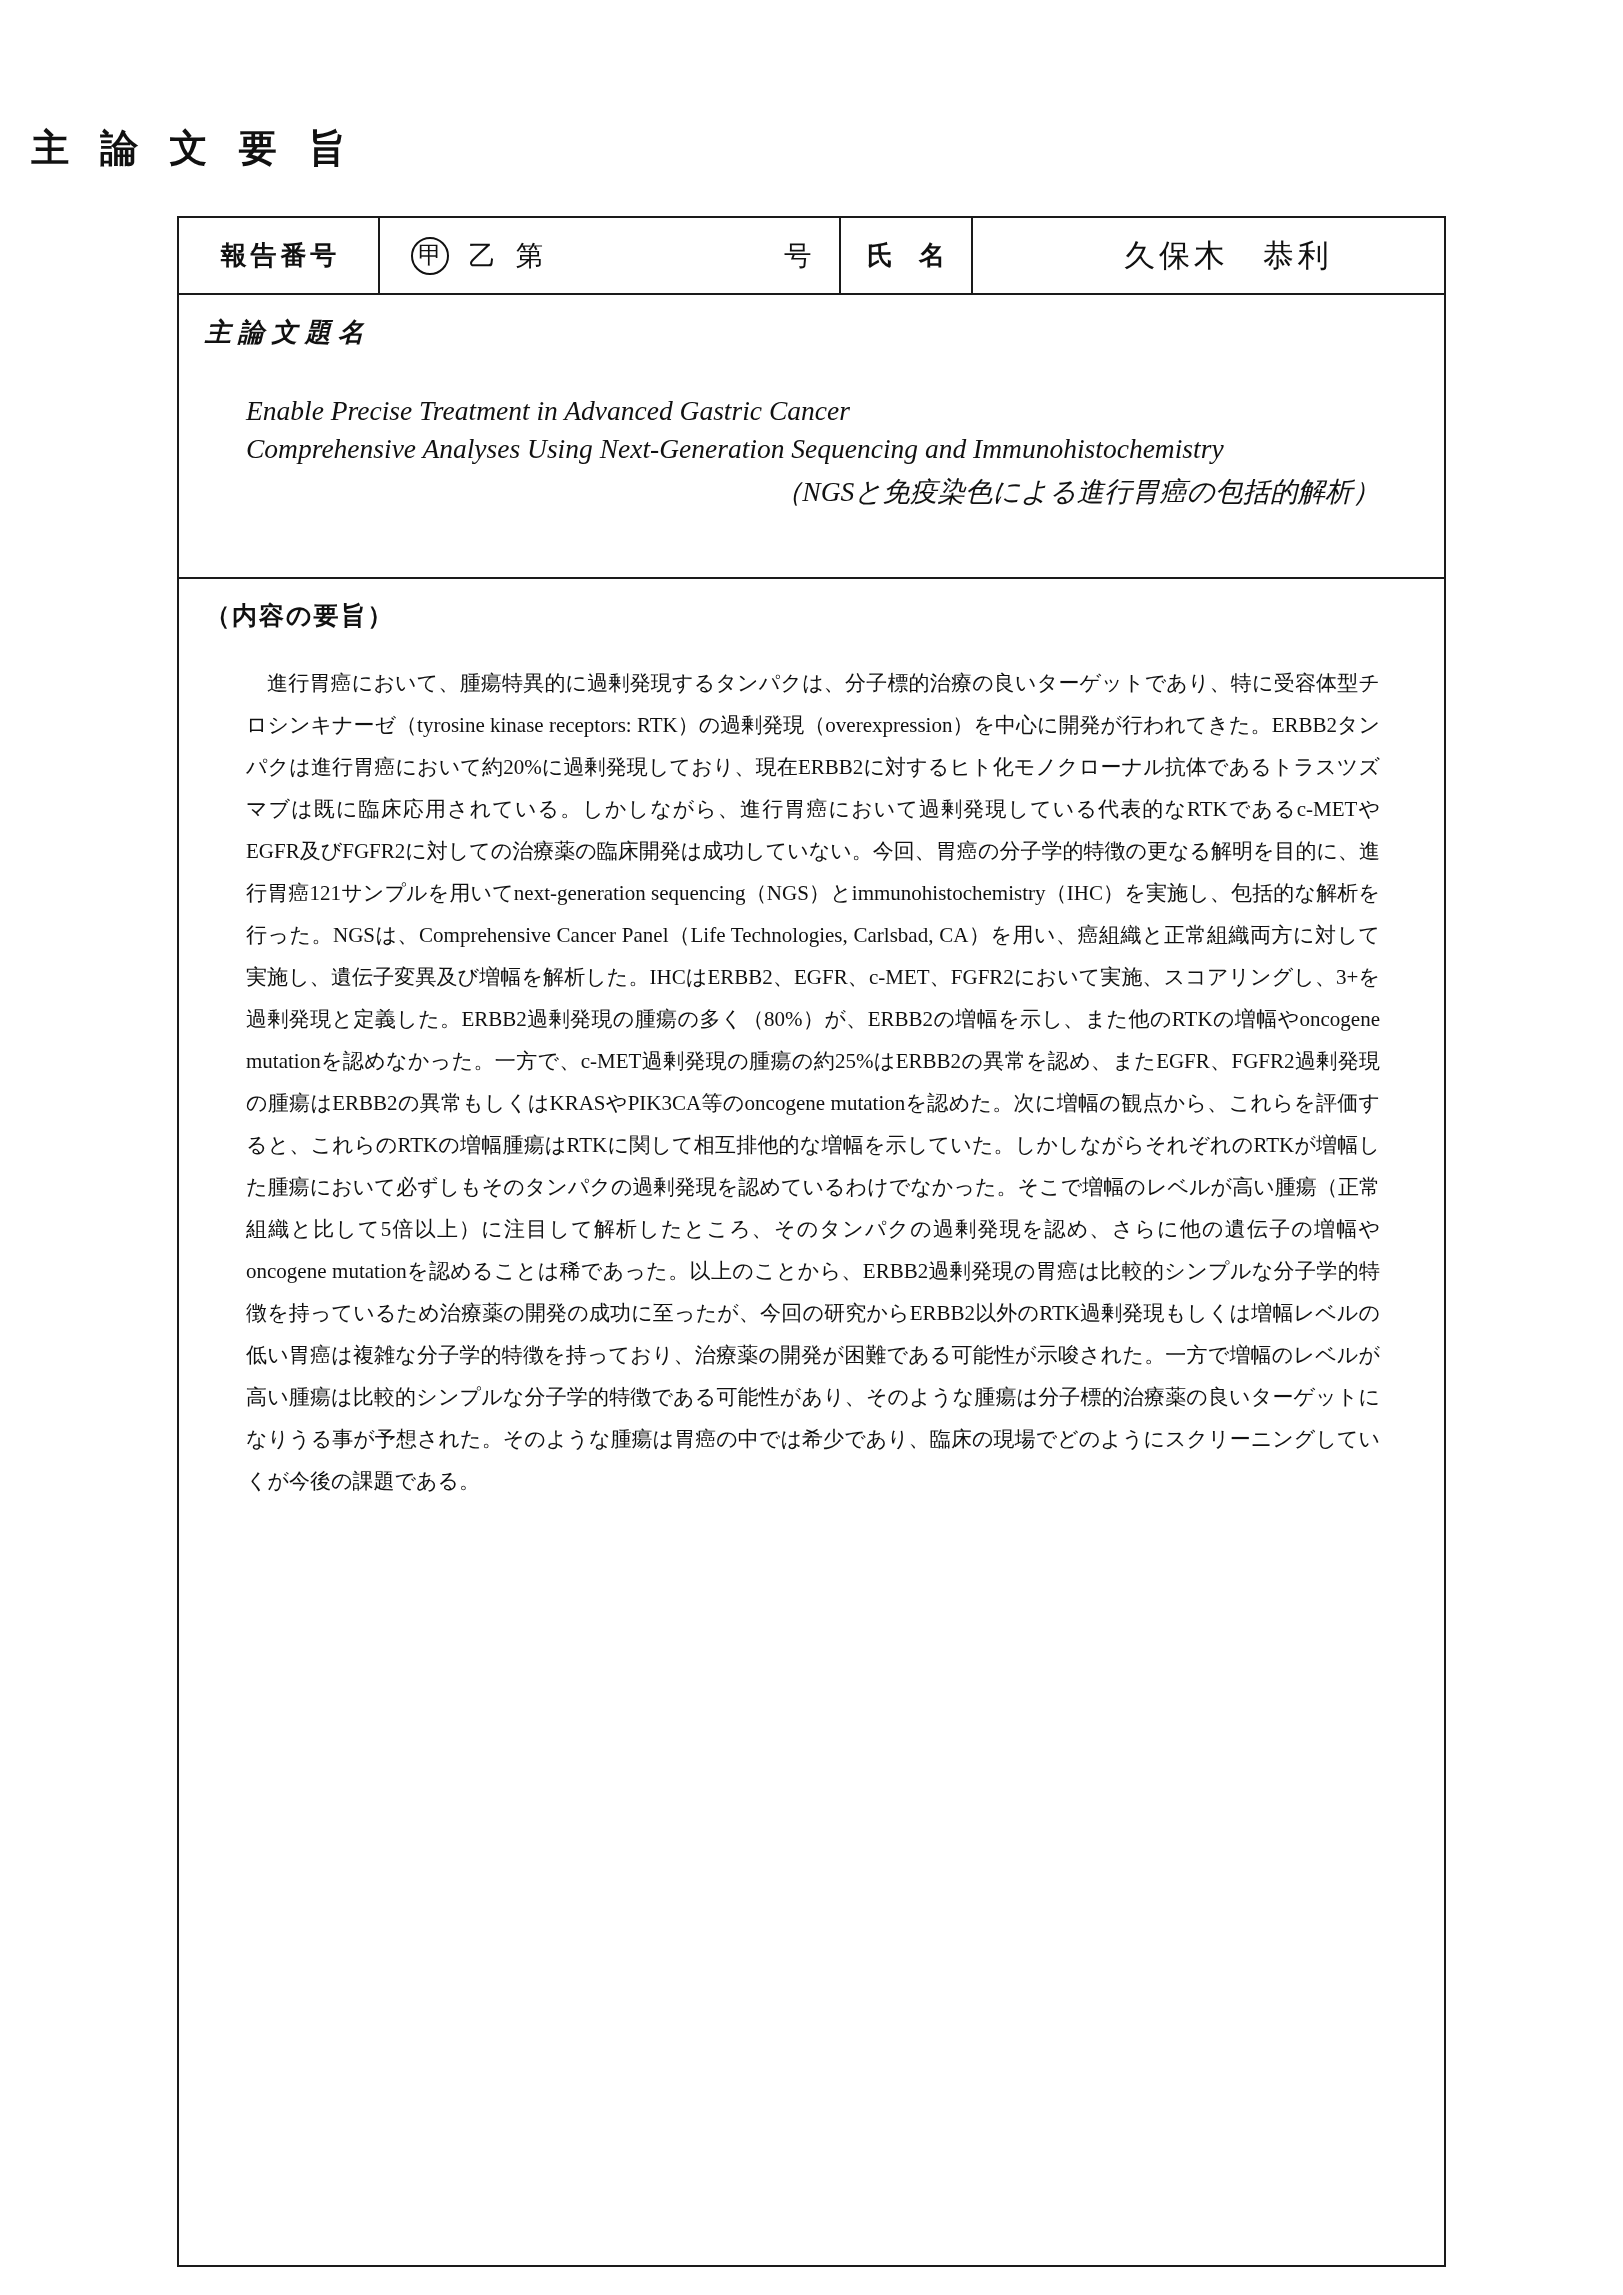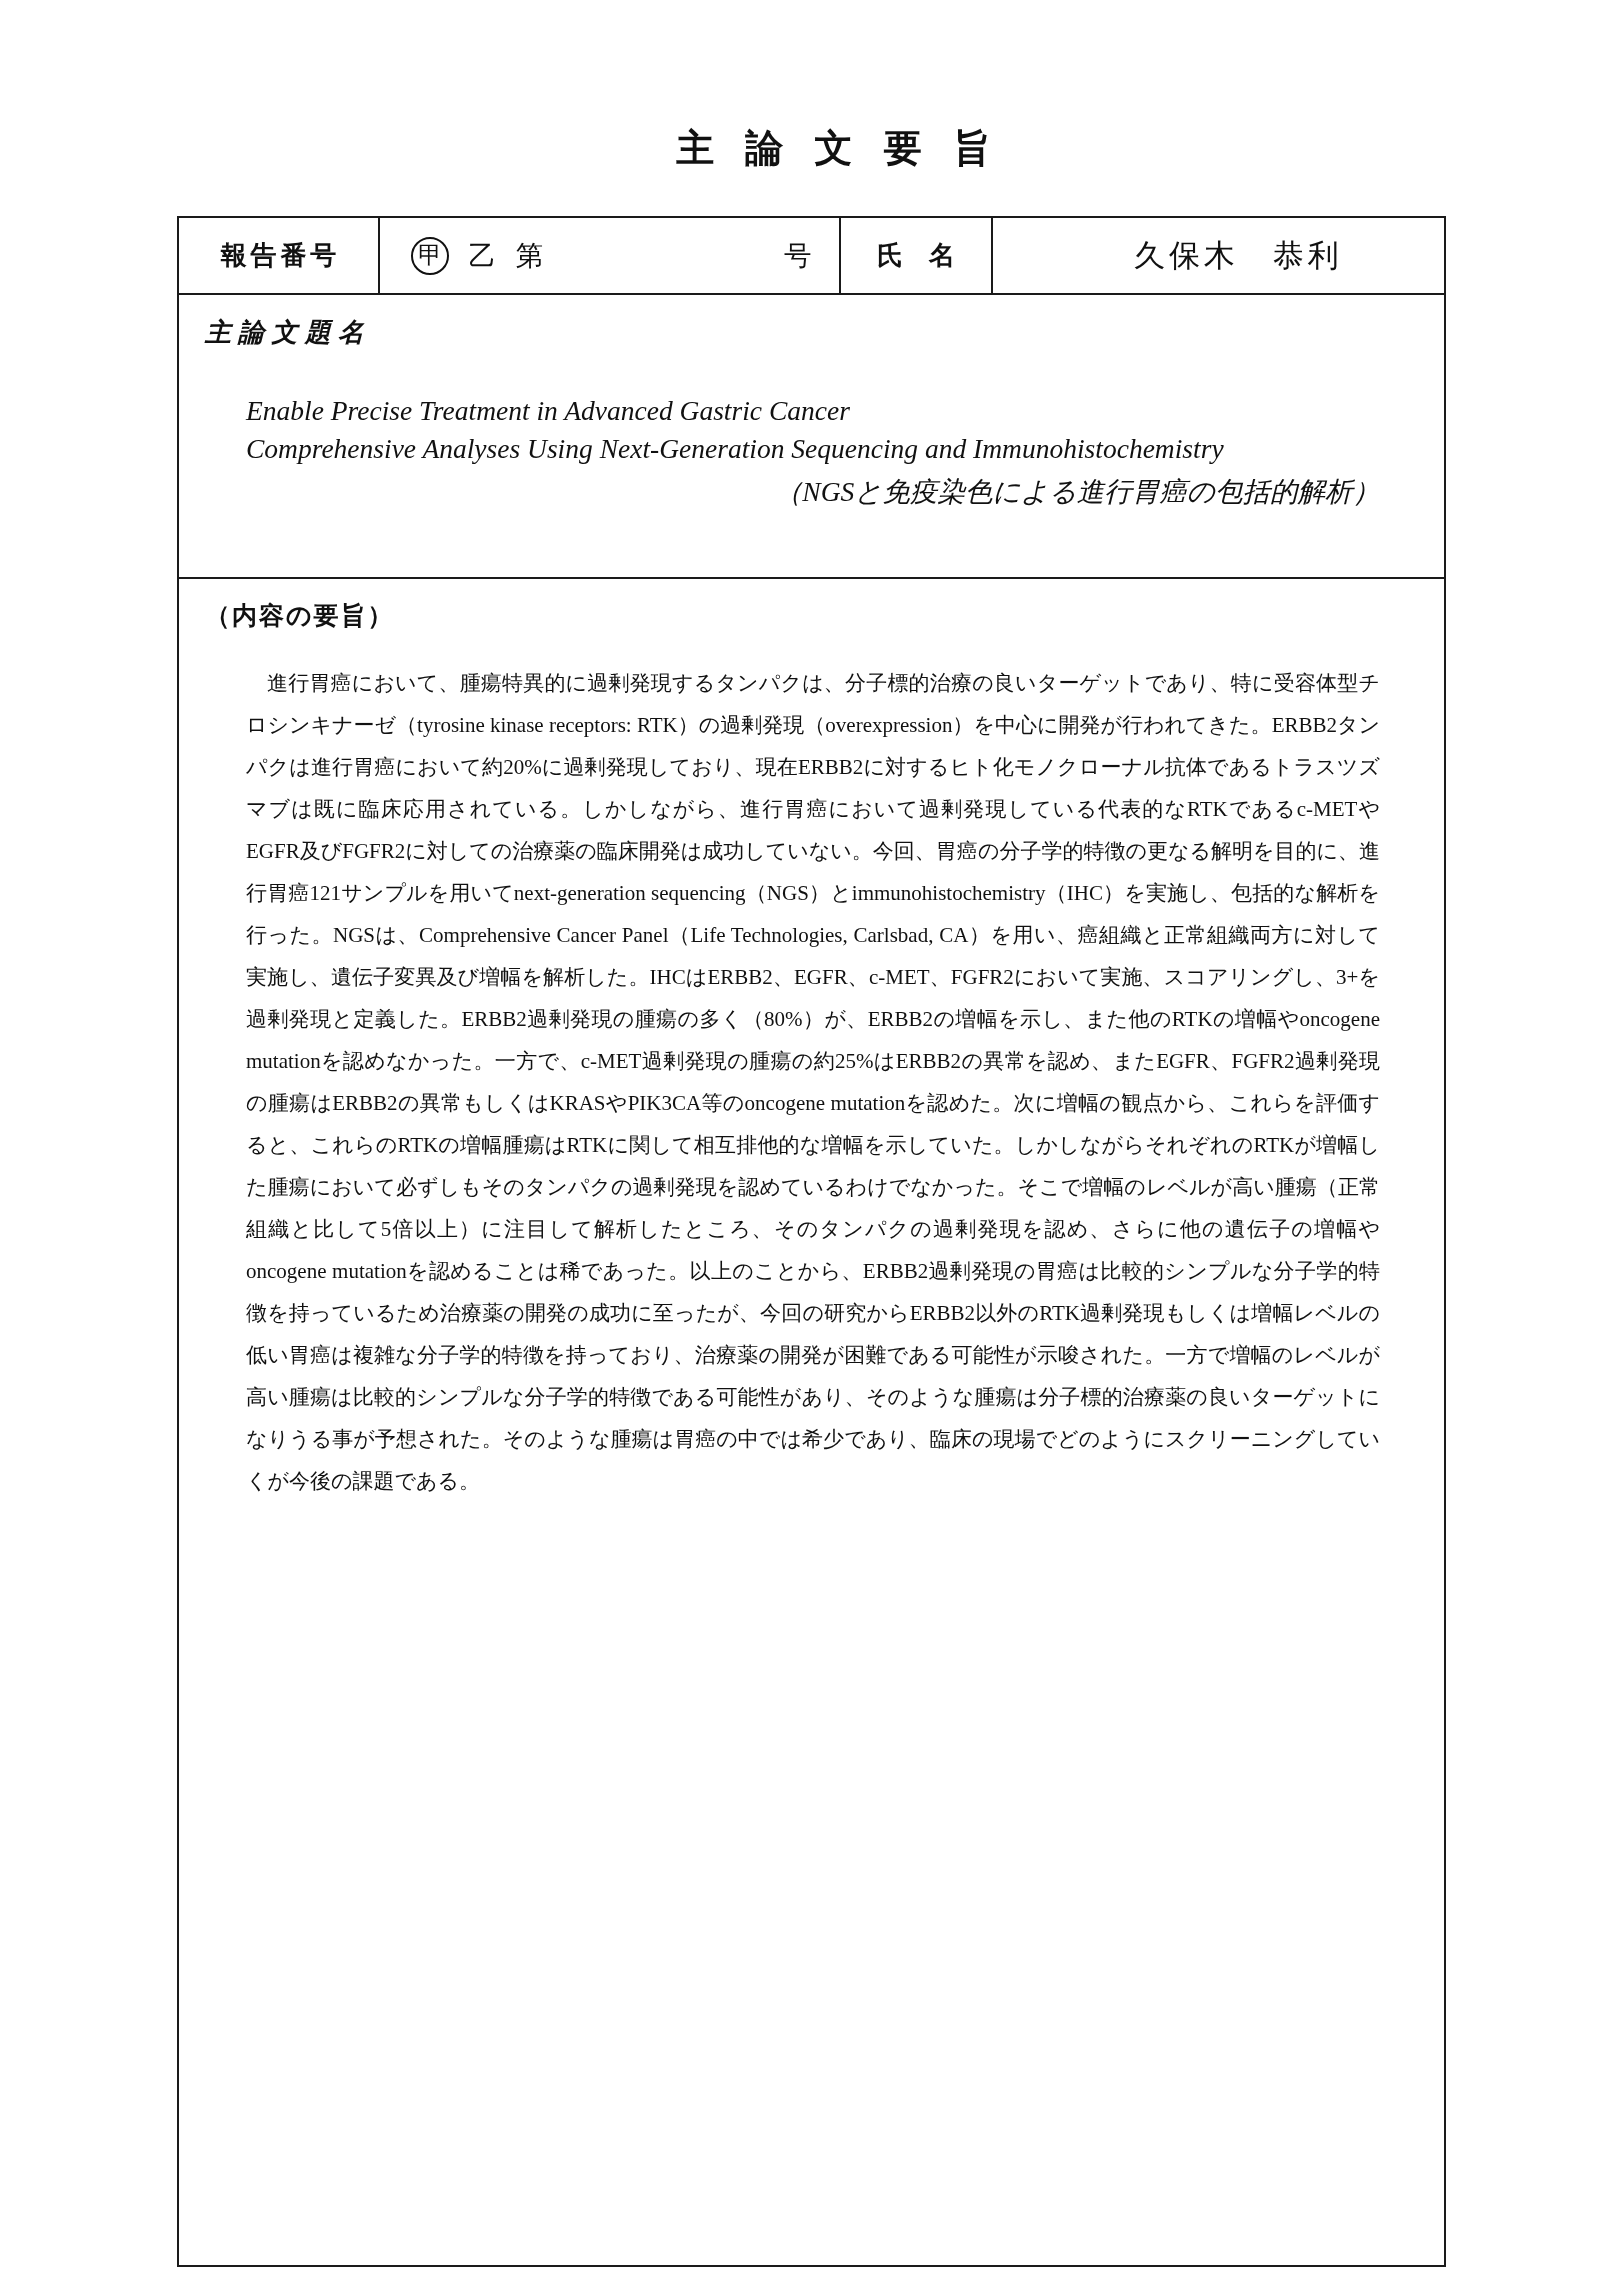--- a/index.html
+++ b/index.html
@@ -11,27 +11,25 @@
     font-family: "Liberation Serif", "DejaVu Serif", serif;
     color: #111111;
   }
 
   
   .doc-title {
     position: absolute;
     top: 123px;
     left: 0;
     width: 100%;
-    text-align: center;
     font-size: 38px;
     font-weight: 600;
     letter-spacing: 0.82em;
     text-indent: 0.82em;
     white-space: nowrap;
-    padding-left: 44px;
   }
 
   
   .frame {
     position: absolute;
     left: 177px;
     top: 216px;
     width: 1269px;
     height: 2051px;
     border: 2.6px solid #1a1a1a;
@@ -70,21 +68,21 @@
     height: 38px;
     border: 2px solid #111111;
     border-radius: 50%;
     display: inline-flex;
     align-items: center;
     justify-content: center;
     font-size: 23.6px;
     line-height: 1;
   }
   .name-label {
-    width: 152px;
+    width: 132px;
     justify-content: center;
     font-size: 26px;
     font-weight: 600;
     border-right: 2px solid #1a1a1a;
   }
   .name-value {
     flex: 1;
     justify-content: center;
     font-size: 31px;
     letter-spacing: 0.12em;

